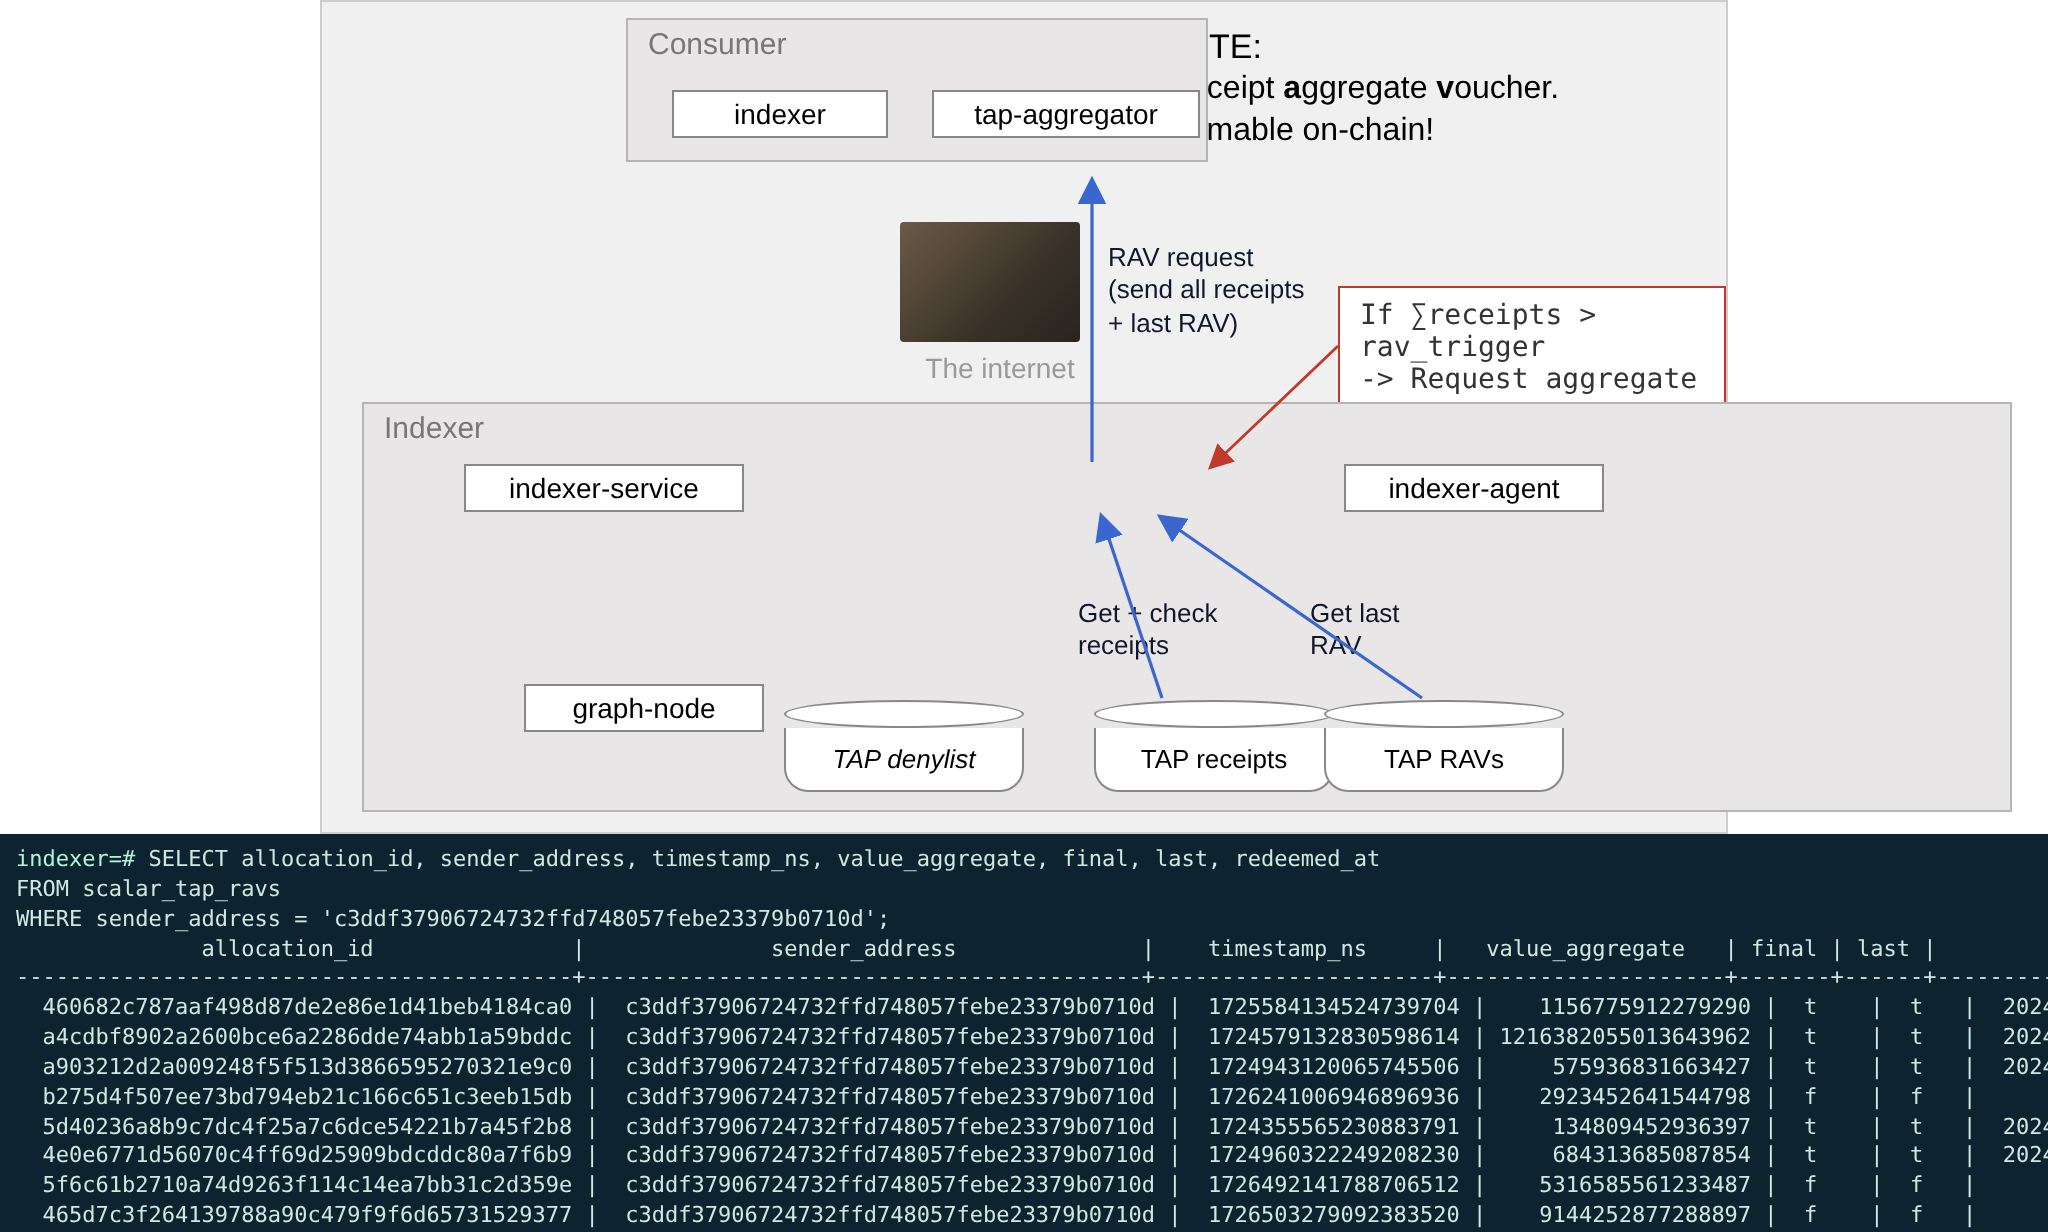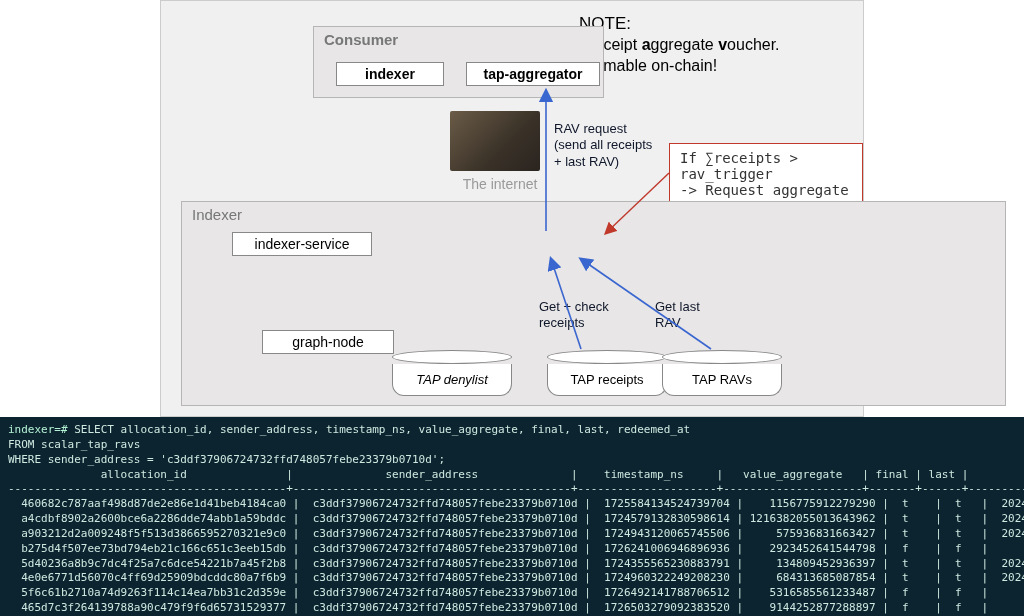--- a/index.html
+++ b/index.html
@@ -3,32 +3,32 @@
 <meta charset="utf-8">
 <style>
   * { box-sizing: border-box; margin: 0; padding: 0; }
   body { font-family: Arial, sans-serif; background: #000; width: 1024px; height: 616px; overflow: hidden; }
   .diagram-area { background: #fff; width: 100%; height: 417px; position: relative; }
   .diagram-inner { position: absolute; left: 160px; top: 0; width: 704px; height: 417px; background: #f0f0f0; border: 1px solid #ccc; }
   .note { position: absolute; right: 20px; top: 12px; width: 310px; font-size: 16px; line-height: 1.3; }
   .note-title { font-size: 17px; margin-left: 46px; }
   .group-box { position: absolute; background: #e8e6e6; border: 1px solid #b5b5b5; }
   .group-label { position: absolute; top: 4px; left: 10px; font-size: 15px; color: #777; }
-  .consumer { left: 152px; top: 25px; width: 291px; height: 72px; font-weight: bold; }
+  .consumer { left: 152px; top: 8px; width: 291px; height: 72px; }
   .indexer { left: 20px; top: 200px; width: 825px; height: 205px; }
   .node-box { position: absolute; background: #fff; border: 1px solid #888; padding: 3px 10px; font-size: 14px; text-align: center; }
   .gateway { left: 22px; top: 35px; width: 108px; }
   .tap-aggregator { left: 152px; top: 35px; width: 134px; }
   .condition-box { position: absolute; border: 1px solid #c0392b; padding: 6px 10px; font-family: monospace; font-size: 14px; color: #333; background: #fff; }
   .internet-img { position: absolute; left: 289px; top: 110px; width: 90px; height: 60px; background: linear-gradient(135deg,#6b5b47 0%,#3a3228 60%,#2a2420 100%); border-radius: 2px; }
   .internet-label { position: absolute; left: 289px; top: 175px; width: 100px; text-align: center; font-size: 14px; color: #999; }
   .idx-service { left: 50px; top: 30px; width: 140px; }
   .tap-agent { left: 310px; top: 30px; width: 110px; }
   .indexer-agent { left: 490px; top: 30px; width: 130px; }
-  .graph-node { left: 80px; top: 128px; width: 132px; }
+  .graph-node { left: 80px; top: 140px; width: 120px; }
   .cylinder { position: absolute; width: 120px; height: 42px; }
   .cylinder .top { width: 100%; height: 14px; border: 1px solid #888; border-radius: 50%; background: #fff; position: absolute; top: -7px; }
   .cylinder .body { width: 100%; height: 32px; border: 1px solid #888; border-top: none; background: #fff; border-radius: 0 0 12px 12px; position: absolute; top: 7px; display: flex; align-items: center; justify-content: center; font-size: 13px; }
   .cyl-deny { left: 210px; top: 155px; font-style: italic; }
   .cyl-receipts { left: 345px; top: 155px; padding-left: 20px; }
   .cyl-ravs { left: 480px; top: 155px; }
   .arrow-label { position: absolute; font-size: 13px; color: #0f172a; line-height: 1.25; }
   svg.arrows { position: absolute; left: 0; top: 0; width: 100%; height: 100%; pointer-events: none; }
   
   .terminal { background: #0b2430; color: #cfe8e0; font-family: "Menlo","Consolas",monospace; font-size: 11px; line-height: 1.35; padding: 6px 8px; height: 199px; width: 100%; overflow: hidden; white-space: pre; }
@@ -56,20 +56,21 @@
     <div class="internet-label">The internet</div>
 
     <div class="condition-box" style="left:508px; top:142px;">
       <div>If ∑receipts &gt; rav_trigger</div>
       <div>-&gt; Request aggregate</div>
     </div>
 
     <div class="group-box indexer">
       <div class="group-label">Indexer</div>
       <div class="node-box idx-service">indexer-service</div>
+      <div class="node-box indexer-agent">indexer-agent</div>
       <div class="node-box graph-node">graph-node</div>
       <div class="cylinder cyl-deny">
         <div class="top"></div>
           <div class="body">TAP denylist</div>
       </div>
       <div class="cylinder cyl-receipts">
         <div class="top"></div>
           <div class="body">TAP receipts</div>
       </div>
       <div class="cylinder cyl-ravs">

